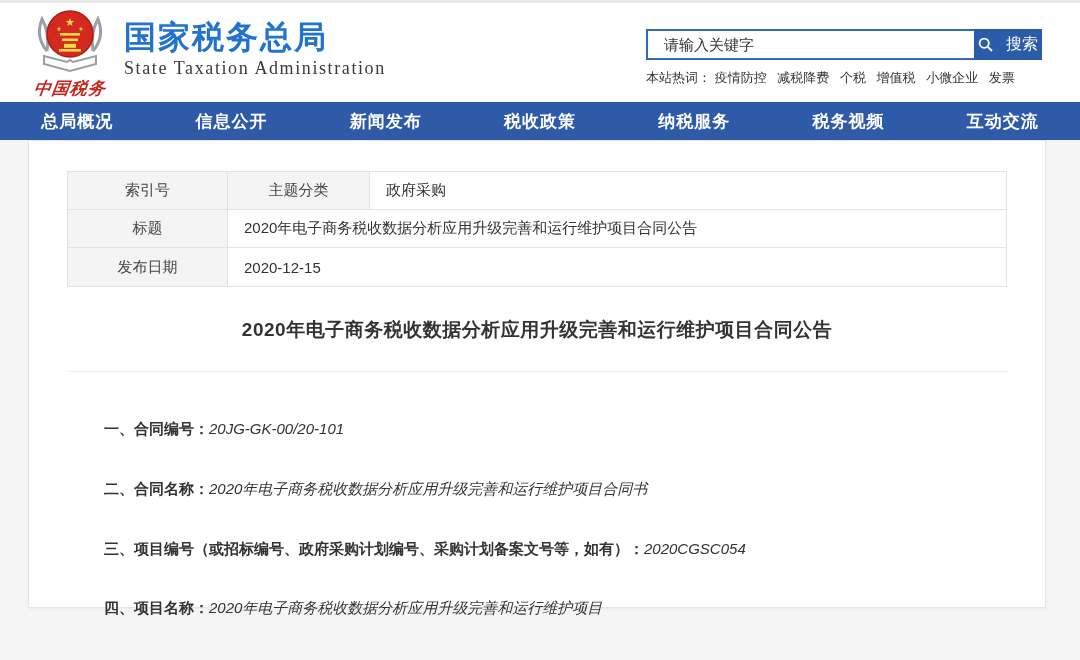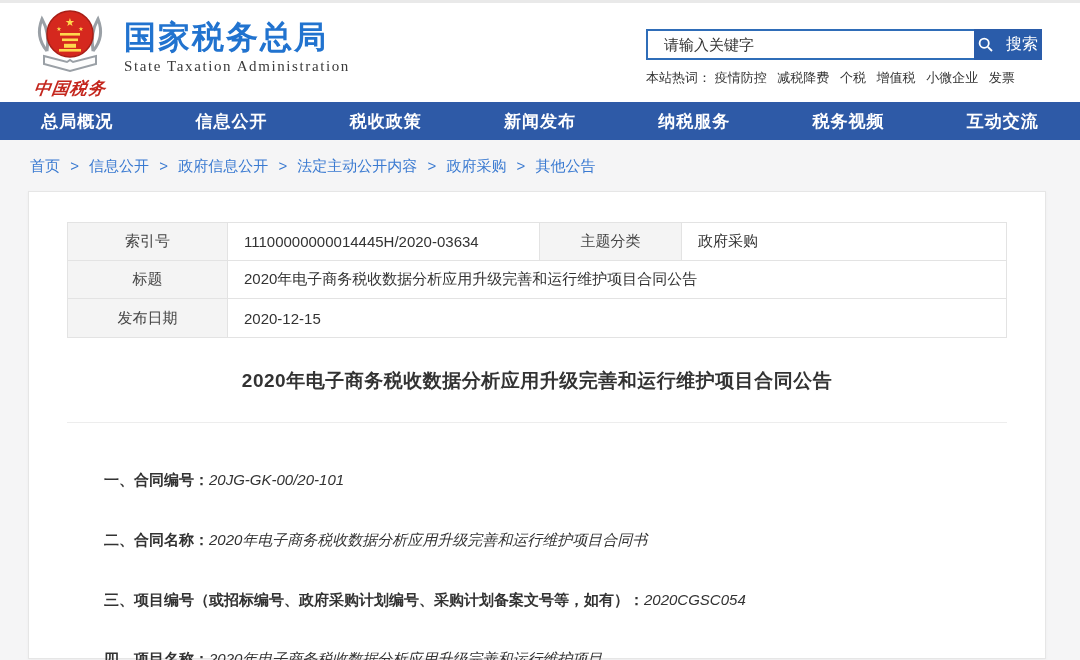--- a/index.html
+++ b/index.html
@@ -12,21 +12,21 @@
 
   
   .header { position:relative; height:99px; background:#fff; }
   .logo-group { position:absolute; left:28px; top:6px; display:flex; align-items:flex-start; }
   .emblem-wrap { width:84px; text-align:center; }
   .logo-script { display:block; margin-top:-2px; font-family:"DejaVu Serif","Liberation Serif",serif;
     font-style:italic; font-weight:bold; font-size:17px; color:#c4261d; letter-spacing:1px;
     transform:skewX(-8deg); }
   .title-block { margin-left:12px; padding-top:10px; }
   .site-name { font-size:32px; font-weight:bold; color:#2173cf; letter-spacing:2px; line-height:1.15; }
-  .site-name-en { font-family:"Liberation Serif","DejaVu Serif",serif; font-size:15px; color:#3a3a3a;
+  .site-name-en { font-family:"Liberation Serif","DejaVu Serif",serif; font-size:18px; color:#3a3a3a;
     letter-spacing:1.6px; margin-top:2px; }
 
   
   .search-area { position:absolute; right:38px; top:26px; width:396px; }
   .search-row { display:flex; height:31px; }
   .search-input { flex:1; border:2px solid #2f6db8; border-right:none; padding:0 16px;
     font-size:15px; color:#333; outline:none; }
   .search-input::placeholder { color:#333; opacity:1; }
   .search-btn { width:68px; background:#2a5caa; color:#fff; border:none; font-size:16px;
     display:flex; align-items:center; justify-content:center; gap:13px; cursor:pointer; }
@@ -122,47 +122,33 @@
         <a>增值税</a>
         <a>小微企业</a>
         <a>发票</a>
       </div>
     </div>
   </div>
 
   <div class="nav">
     <div class="nav-item">总局概况</div>
     <div class="nav-item">信息公开</div>
+    <div class="nav-item">新闻发布</div>
     <div class="nav-item">税收政策</div>
-    <div class="nav-item">新闻发布</div>
     <div class="nav-item">纳税服务</div>
     <div class="nav-item">税务视频</div>
     <div class="nav-item">互动交流</div>
   </div>
 
   <div class="main-bg">
-    <div class="breadcrumb">
-      <a>首页</a>
-      <span class="sep">&gt;</span>
-      <a>信息公开</a>
-      <span class="sep">&gt;</span>
-      <a>政府信息公开</a>
-      <span class="sep">&gt;</span>
-      <a>法定主动公开内容</a>
-      <span class="sep">&gt;</span>
-      <a>政府采购</a>
-      <span class="sep">&gt;</span>
-      <a>其他公告</a>
-    </div>
 
     <div class="card">
       <div class="meta-table">
         <div class="meta-row">
           <div class="meta-label w-label1">索引号</div>
-          <div class="meta-value bordered w-value1">11100000000014445H/2020-03634</div>
           <div class="meta-label w-label2">主题分类</div>
           <div class="meta-value grow">政府采购</div>
         </div>
         <div class="meta-row">
           <div class="meta-label w-label1">标题</div>
           <div class="meta-value grow">2020年电子商务税收数据分析应用升级完善和运行维护项目合同公告</div>
         </div>
         <div class="meta-row">
           <div class="meta-label w-label1">发布日期</div>
           <div class="meta-value grow">2020-12-15</div>

